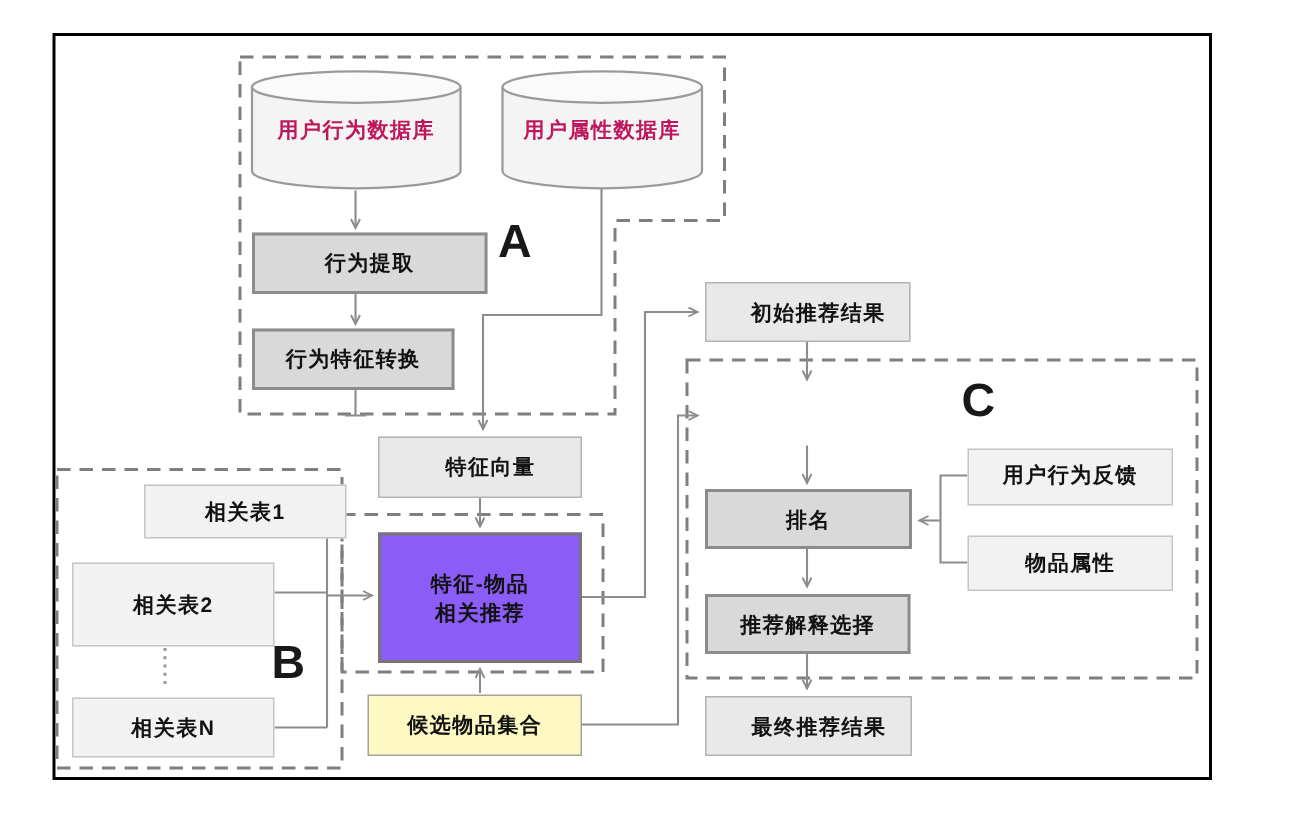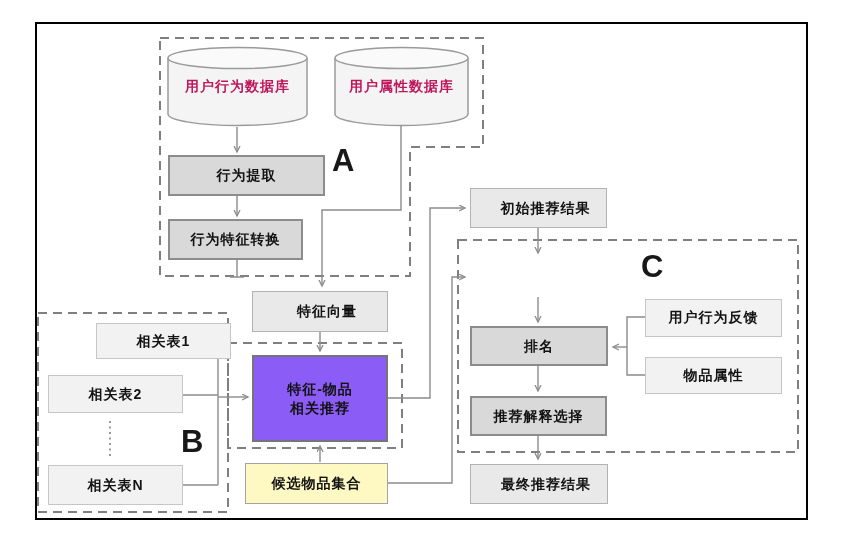--- a/index.html
+++ b/index.html
@@ -124,21 +124,21 @@
   </div>
 
   <div class="node light" style="left:470px; top:464px; width:138px; height:40px;">
     <span>最终推荐结果</span>
   </div>
 
   <div class="node lightest" style="left:48px; top:323px; width:135px; height:36px;margin-left:48px;">
     <span>相关表1</span>
   </div>
 
-  <div class="node lightest" style="left:48px; top:375px; width:135px; height:38px;">
+  <div class="node lightest" style="left:48px; top:375px; width:135px; height:56px;">
     <span>相关表2</span>
   </div>
 
   <div class="node lightest" style="left:48px; top:465px; width:135px; height:40px;">
     <span>相关表N</span>
   </div>
 
   <div class="node darkmed" style="left:252px; top:355px; width:136px; height:87px;">
     <span>特征-物品</span>
     <span>相关推荐</span>

